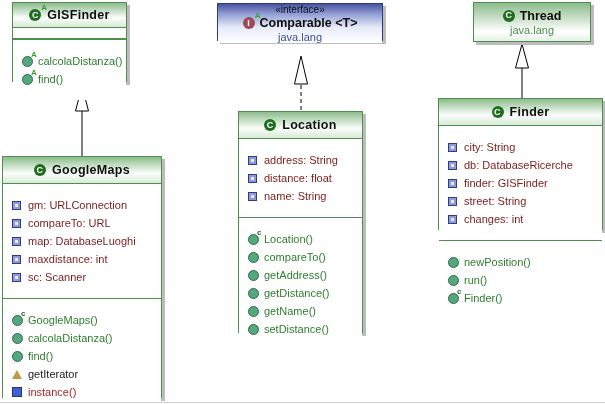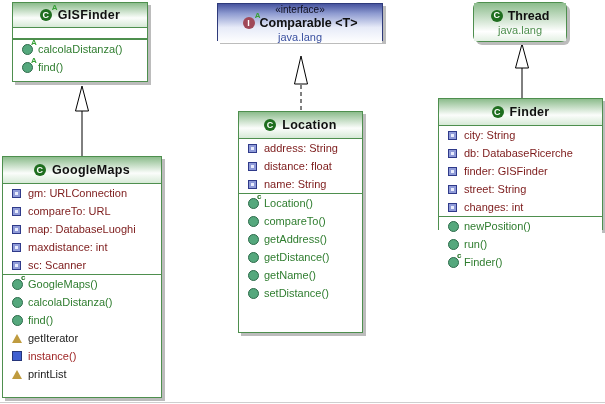--- a/index.html
+++ b/index.html
@@ -16,21 +16,21 @@
   .uml-box.green{border:1px solid #4e8f4e;}
   .uml-box.blue{border:1px solid #2e3a7a;}
   .hdr{
     display:flex;align-items:center;justify-content:center;gap:6px;
     height:26px;flex:0 0 auto;border-bottom:1px solid #4e8f4e;
     background:linear-gradient(#8cbc8c,#fbfdfb 62%,#d7ead7);
     font-weight:bold;font-size:12.5px;color:#101010;letter-spacing:.3px;
   }
   .hdr.small{height:24px;}
   .empty-comp{height:10px;flex:0 0 auto;border-bottom:1px solid #4e8f4e;background:#fff;}
-  .sec{padding:0 0;background:#fff;}
+  .sec{padding:12px 0;background:#fff;}
   .sec.methods{border-top:1px solid #4e8f4e;flex:1 1 auto;}
   .sec.fields{border-top:none;}
   .row{display:flex;align-items:center;height:18px;padding-left:9px;}
   .icel{width:16px;flex:0 0 auto;display:flex;align-items:center;justify-content:flex-start;position:relative;}
   .txt{font-size:11px;white-space:nowrap;}
   .fields .txt{color:#7c1a1a;}
   .methods .txt{color:#2f7d2f;}
   .methods .txt.black{color:#1b1b1b;}
   .methods .txt.red{color:#a02828;}
   
@@ -107,21 +107,21 @@
       <line x1="301" y1="85" x2="301" y2="111" stroke="#000" stroke-width="1" stroke-dasharray="4 3"></line>
       <polygon points="301,56 294.5,84 307.5,84" fill="#fff" stroke="#000" stroke-width="1"></polygon>
     </g>
 
     <g>
       <line x1="522" y1="68" x2="522" y2="98" stroke="#000" stroke-width="1"></line>
       <polygon points="522,44 515.5,68 528.5,68" fill="#fff" stroke="#000" stroke-width="1"></polygon>
     </g>
   </svg>
 
-  <div class="uml-box green" style="left:12px;top:2px;width:136px;height:80px;">
+  <div class="uml-box green" style="left:12px;top:2px;width:115px;height:80px;">
     <div class="hdr small">
       <span class="ic-cls sup-a"></span>
       <span>GISFinder</span>
     </div>
     <div class="empty-comp"></div>
     <div class="sec methods">
       <div class="row">
         <span class="icel">
             <span class="mic abs"></span>
           </span>
@@ -140,21 +140,21 @@
     <div class="iface-body">
       <span class="stereo">«interface»</span>
       <span class="iface-title">
         <span class="ic-int sup-a"></span>
         <span>Comparable &lt;T&gt;</span>
       </span>
       <span class="pkg-blue">java.lang</span>
     </div>
   </div>
 
-  <div class="uml-box green" style="left:473px;top:2px;width:94px;height:40px;border-radius:6px;">
+  <div class="uml-box green" style="left:473px;top:2px;width:118px;height:40px;">
     <div class="ext-body">
       <span class="ext-title">
         <span class="ic-cls"></span>
         <span>Thread</span>
       </span>
       <span class="pkg-green">java.lang</span>
     </div>
   </div>
 
   <div class="uml-box green" style="left:2px;top:156px;width:160px;height:242px;">

